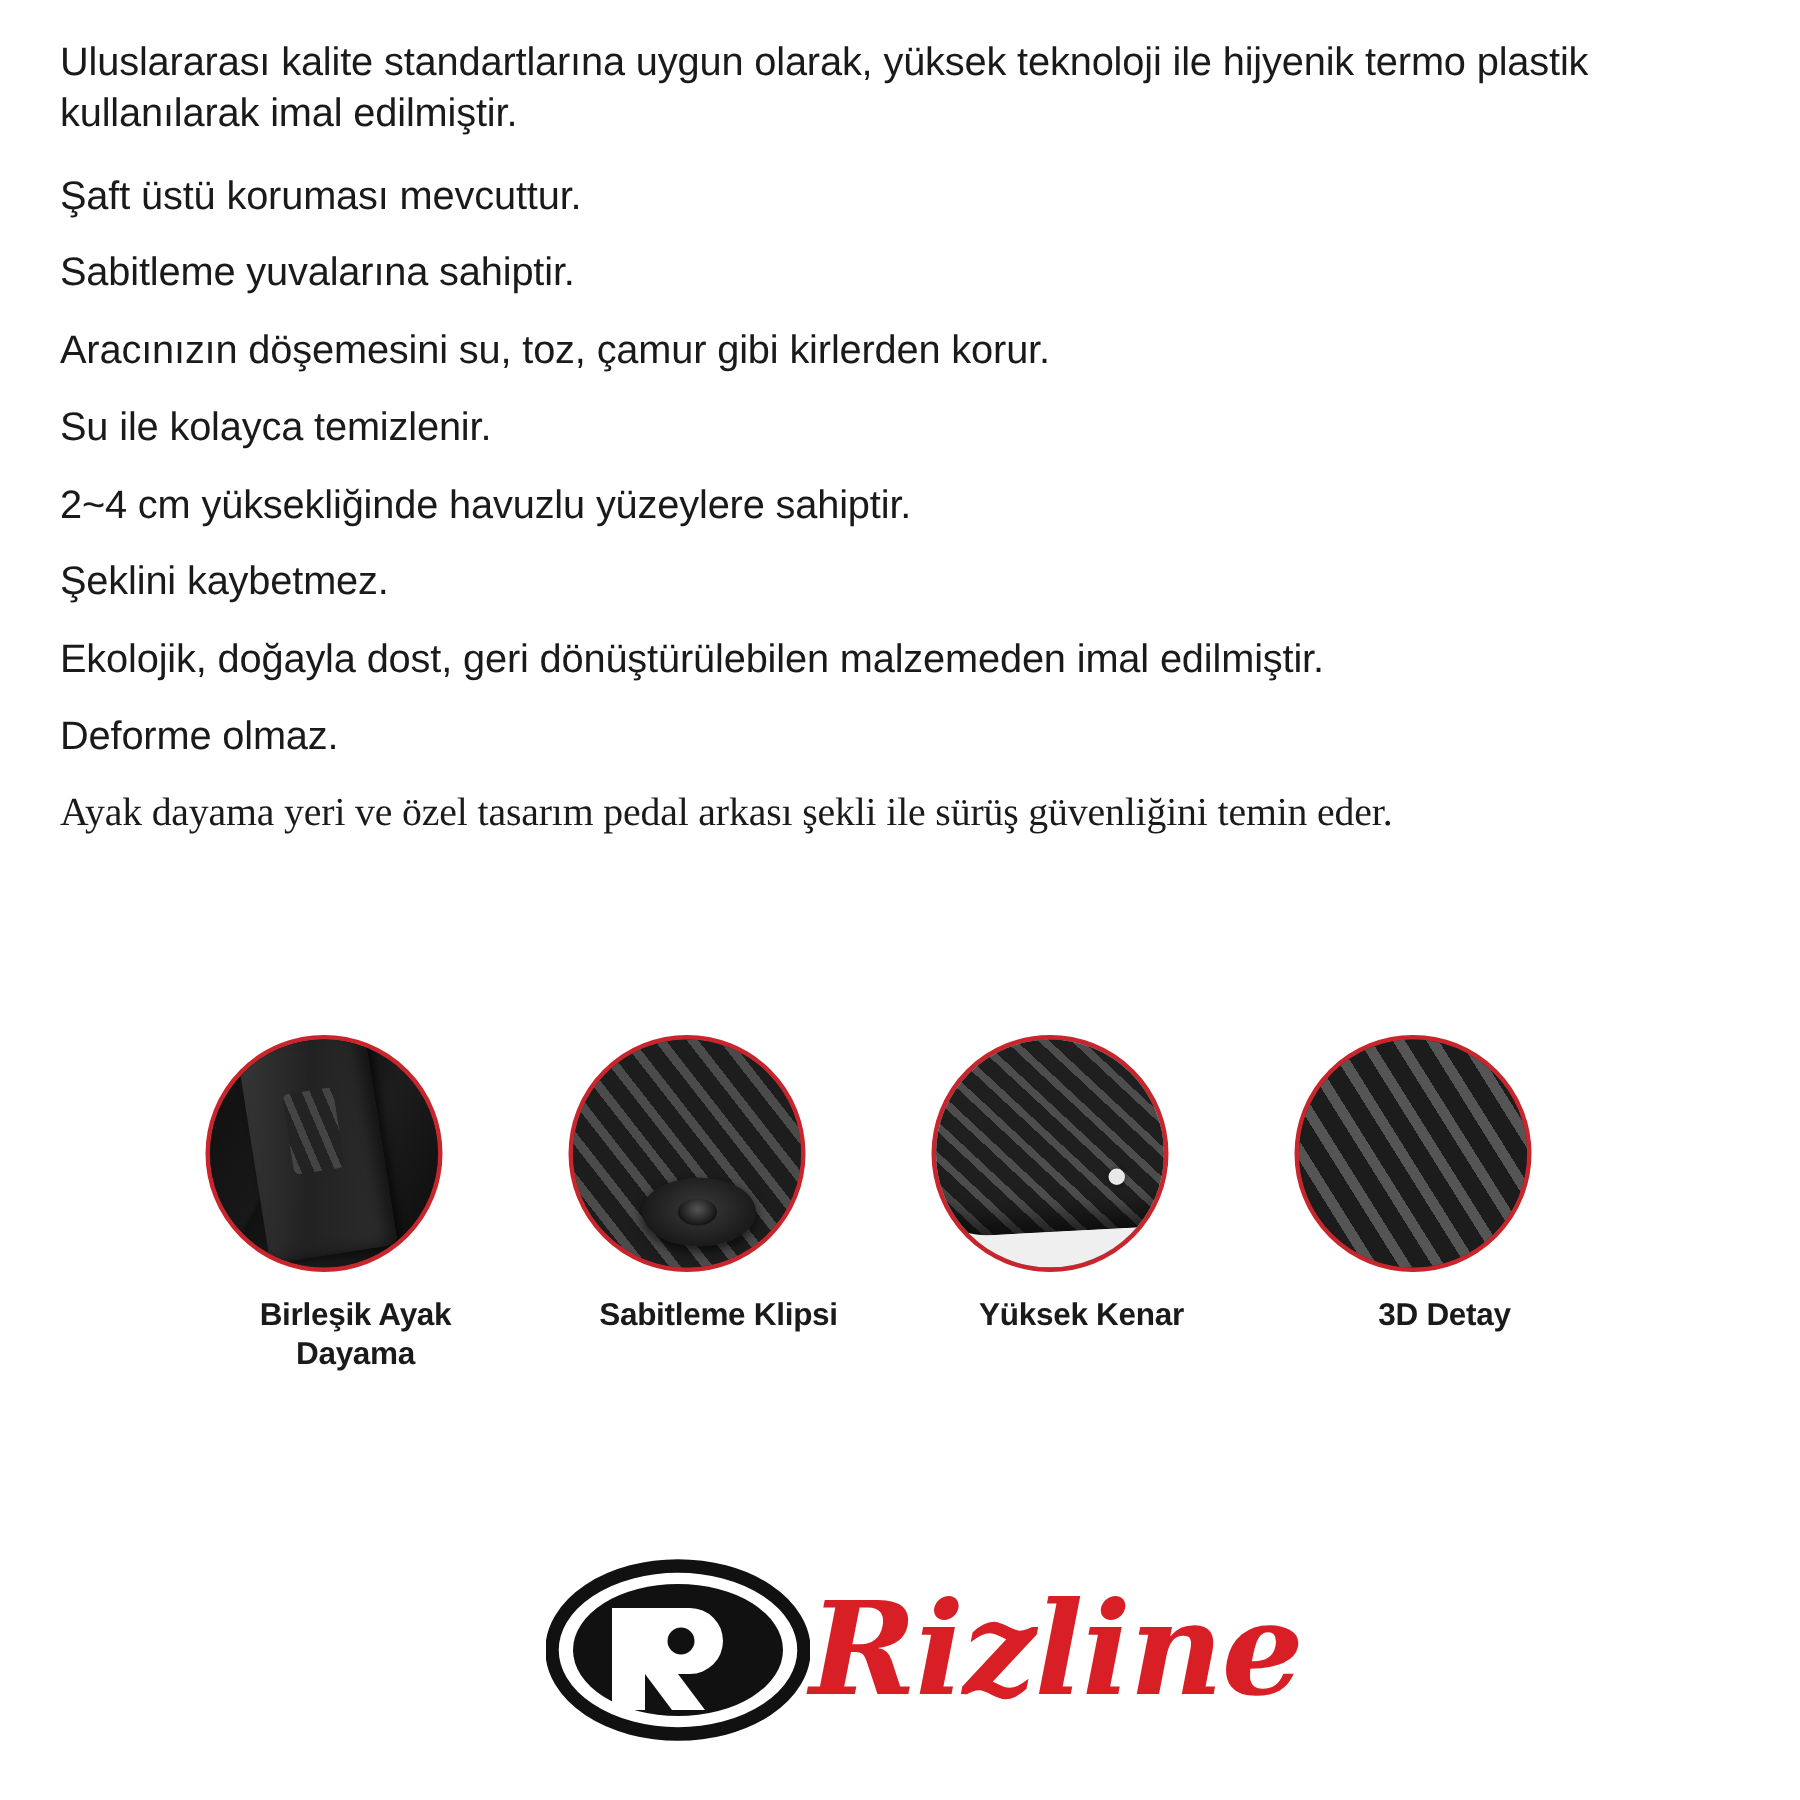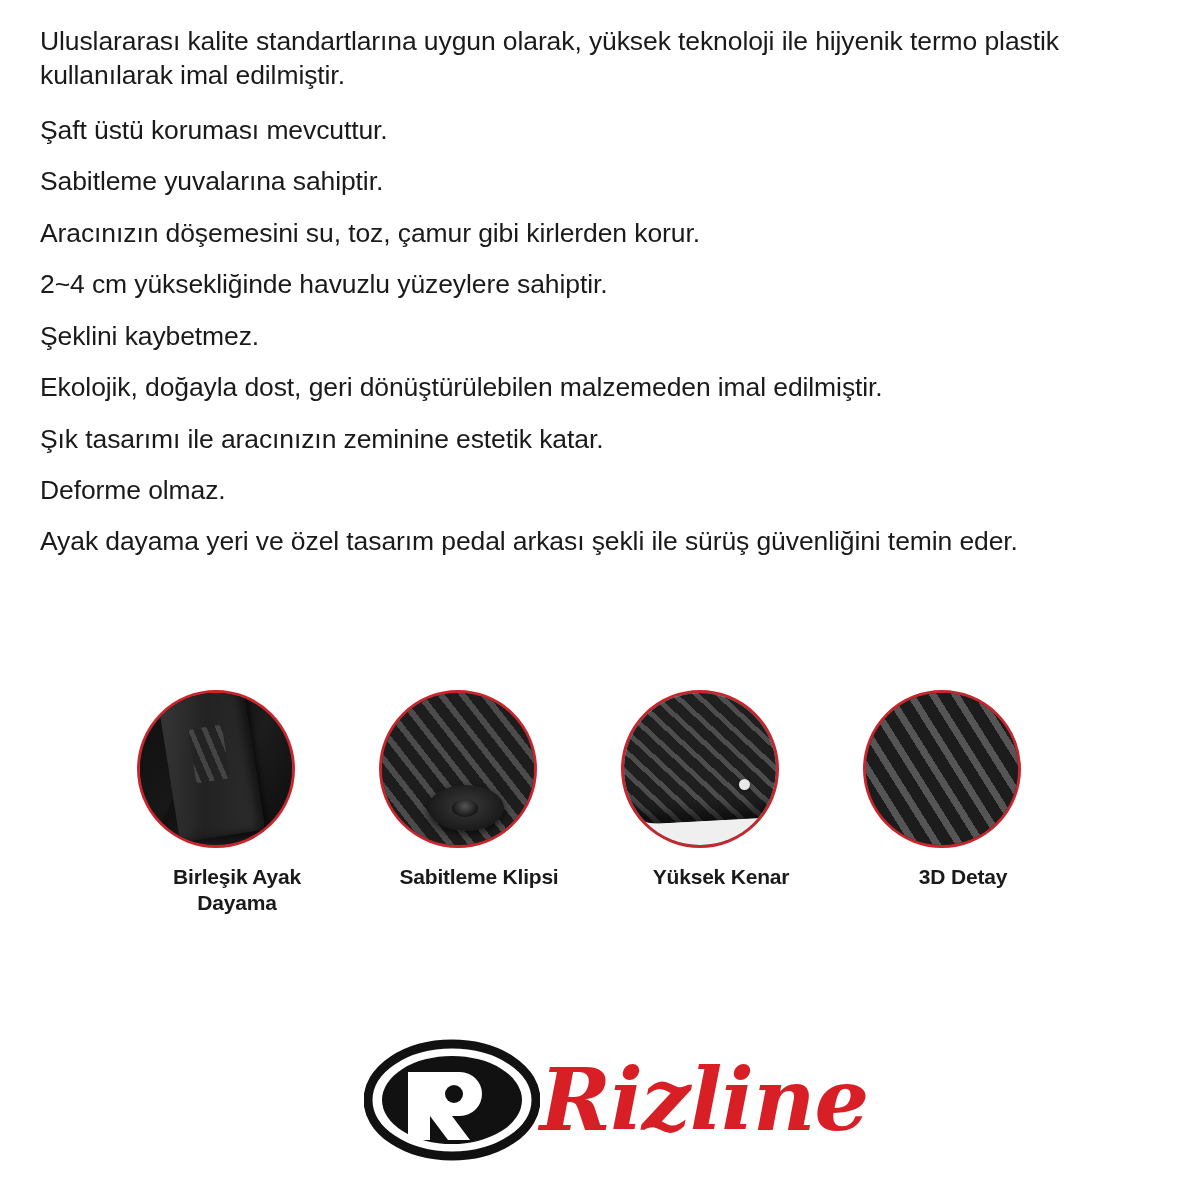--- a/index.html
+++ b/index.html
@@ -33,20 +33,21 @@
     line-height: 1.30;
     letter-spacing: -0.1px;
     color: #1a1a1a;
     margin: 0 0 17px 0;
   }
   .features li:first-child {
     margin-bottom: 20px;
   }
   .features li:last-child {
     margin-bottom: 0;
+    font-family: Liberation Serif, serif;
   }
 
   
   .circles {
     position: absolute;
     left: 0;
     top: 690px;
     width: 1200px;
     display: flex;
     justify-content: center;
@@ -225,24 +226,24 @@
 </head>
 <body>
 
 <div class="page">
 
   <ul class="features">
     <li>Uluslararası kalite standartlarına uygun olarak, yüksek teknoloji ile hijyenik termo plastik kullanılarak imal edilmiştir.</li>
     <li>Şaft üstü koruması mevcuttur.</li>
     <li>Sabitleme yuvalarına sahiptir.</li>
     <li>Aracınızın döşemesini su, toz, çamur gibi kirlerden korur.</li>
+    <li>Su ile kolayca temizlenir.</li>
     <li>2~4 cm yüksekliğinde havuzlu yüzeylere sahiptir.</li>
     <li>Şeklini kaybetmez.</li>
     <li>Ekolojik, doğayla dost, geri dönüştürülebilen malzemeden imal edilmiştir.</li>
-    <li>Şık tasarımı ile aracınızın zeminine estetik katar.</li>
     <li>Deforme olmaz.</li>
     <li>Ayak dayama yeri ve özel tasarım pedal arkası şekli ile sürüş güvenliğini temin eder.</li>
   </ul>
 
   <div class="circles">
 
     <div class="circle-item">
       <div class="circle-shot">
         <div class="art1"></div>
       </div>

